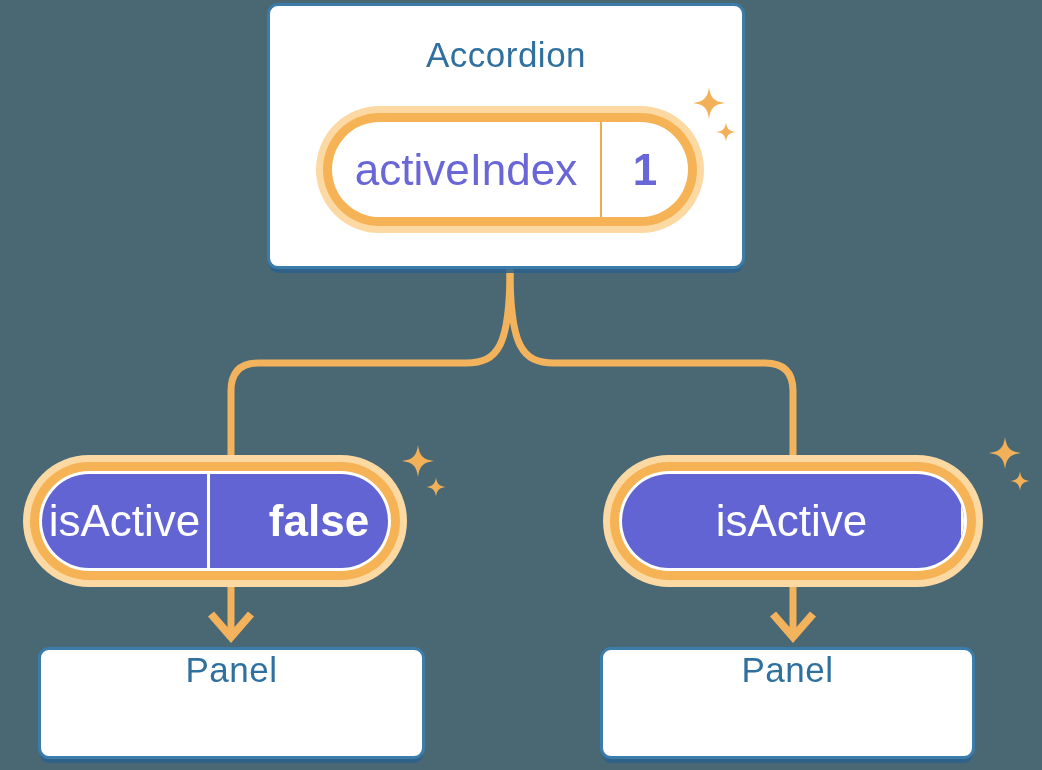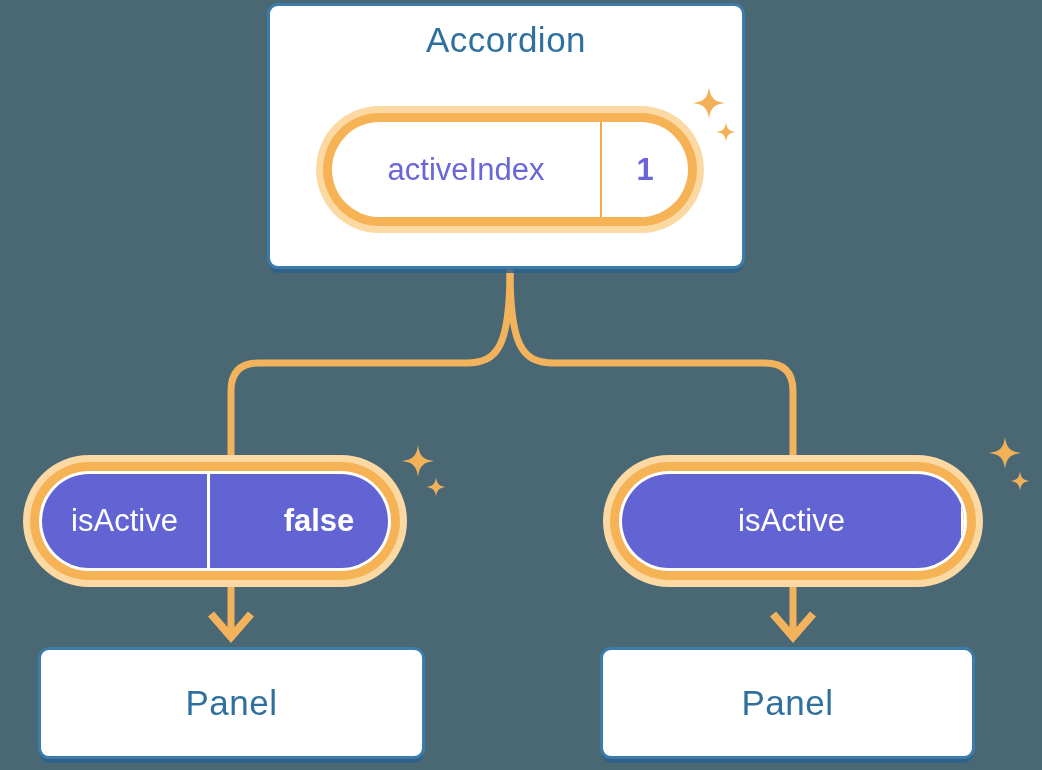--- a/index.html
+++ b/index.html
@@ -17,31 +17,31 @@
   .sparkles{position:absolute;left:0;top:0;pointer-events:none;}
   .sparkles path{fill:var(--sparkle);}
 
   .card{
     position:absolute;
     background:var(--card_bg);
     border:3px solid var(--card_border);
     border-radius:11px;
     box-sizing:border-box;
     box-shadow:0 6px 0 -2px rgba(43,98,141,0.85);
-    display:flex;align-items:center;justify-content:center;
+    display:flex;align-items:flex-start;justify-content:center;
   }
   .card-title{
     font-size:35px;
     font-weight:500;
     color:var(--heading_text);
     letter-spacing:0.5px;
   }
   #accordion-card{left:267px;top:3px;width:478px;height:266px;
     justify-content:center;align-items:flex-start;}
-  #accordion-card .card-title{margin-top:14px;}
+  #accordion-card .card-title{margin-top:29px;}
 
   .pill{
     position:absolute;
     background:var(--pill_glow);
     border-radius:999px;
     padding:7px;
     box-sizing:border-box;
   }
   .pill-ring{
     background:var(--pill_ring);
@@ -63,21 +63,21 @@
     background:var(--pill_fill);
     border-radius:999px;
     width:100%;height:100%;
     box-sizing:border-box;
     display:flex;align-items:stretch;
     overflow:hidden;
     color:#ffffff;
   }
   .seg{
     display:flex;align-items:center;justify-content:center;
-    font-size:31px;
+    font-size:44px;
   }
   .seg.label{flex:1;font-weight:400;}
   .seg.value{font-weight:700;}
   .divider{width:2px;background:var(--divider_orange);}
   .divider.white{width:3px;background:#ffffff;}
 
   #state-pill{left:316px;top:106px;width:388px;height:127px;}
   #state-pill .seg.value{width:86px;}
 
   #prop-pill-left{left:23px;top:455px;width:384px;height:132px;}

